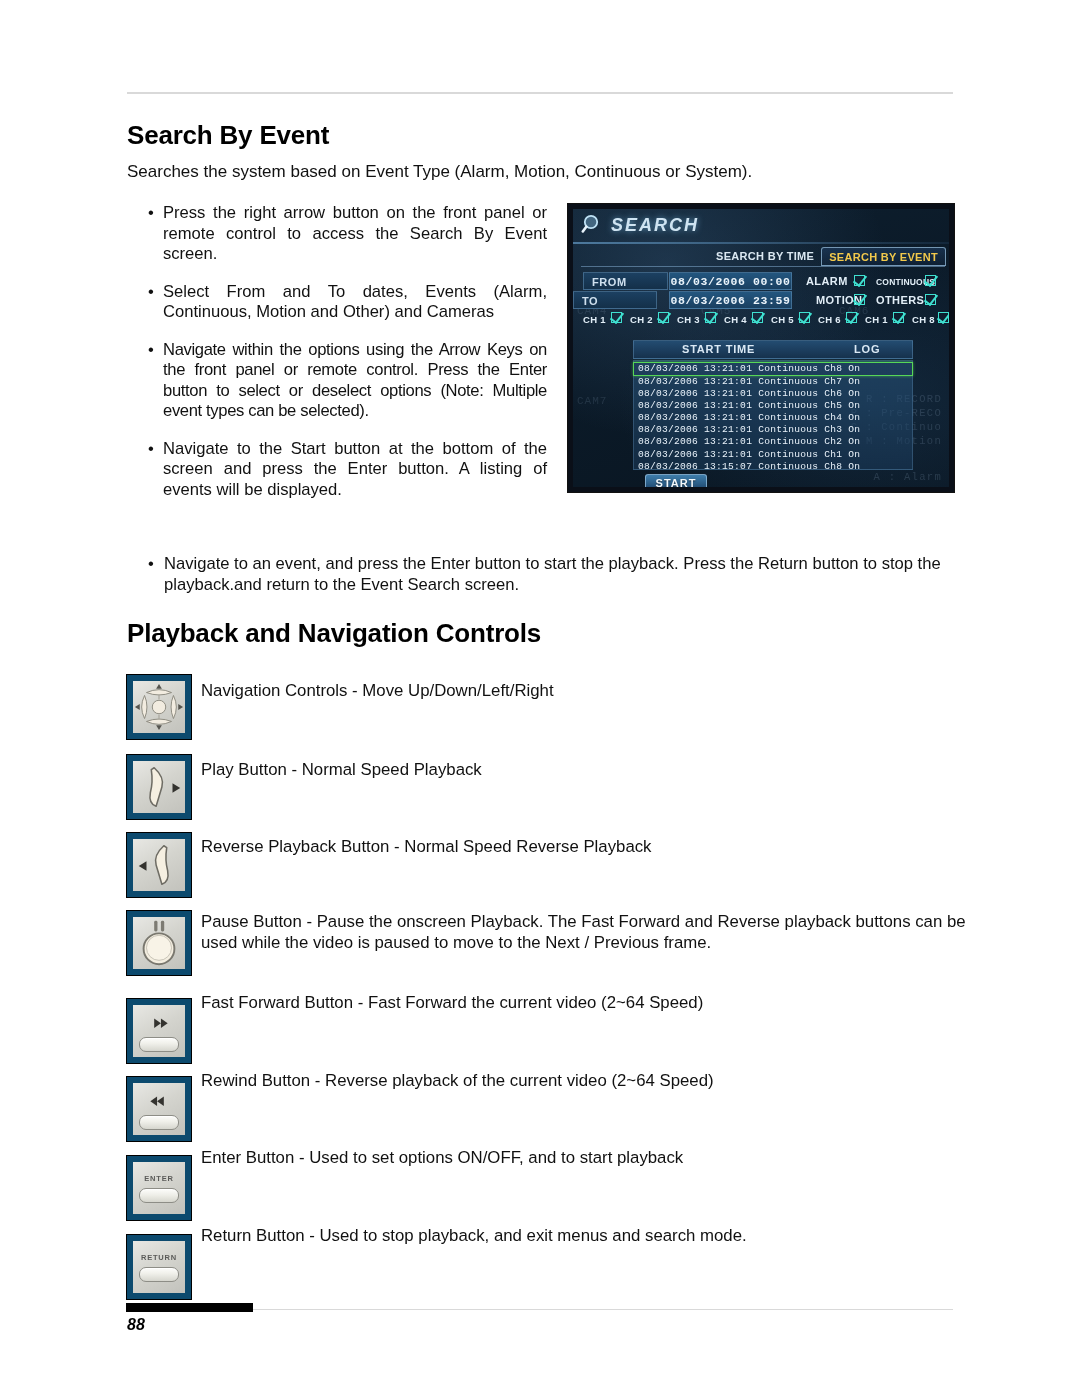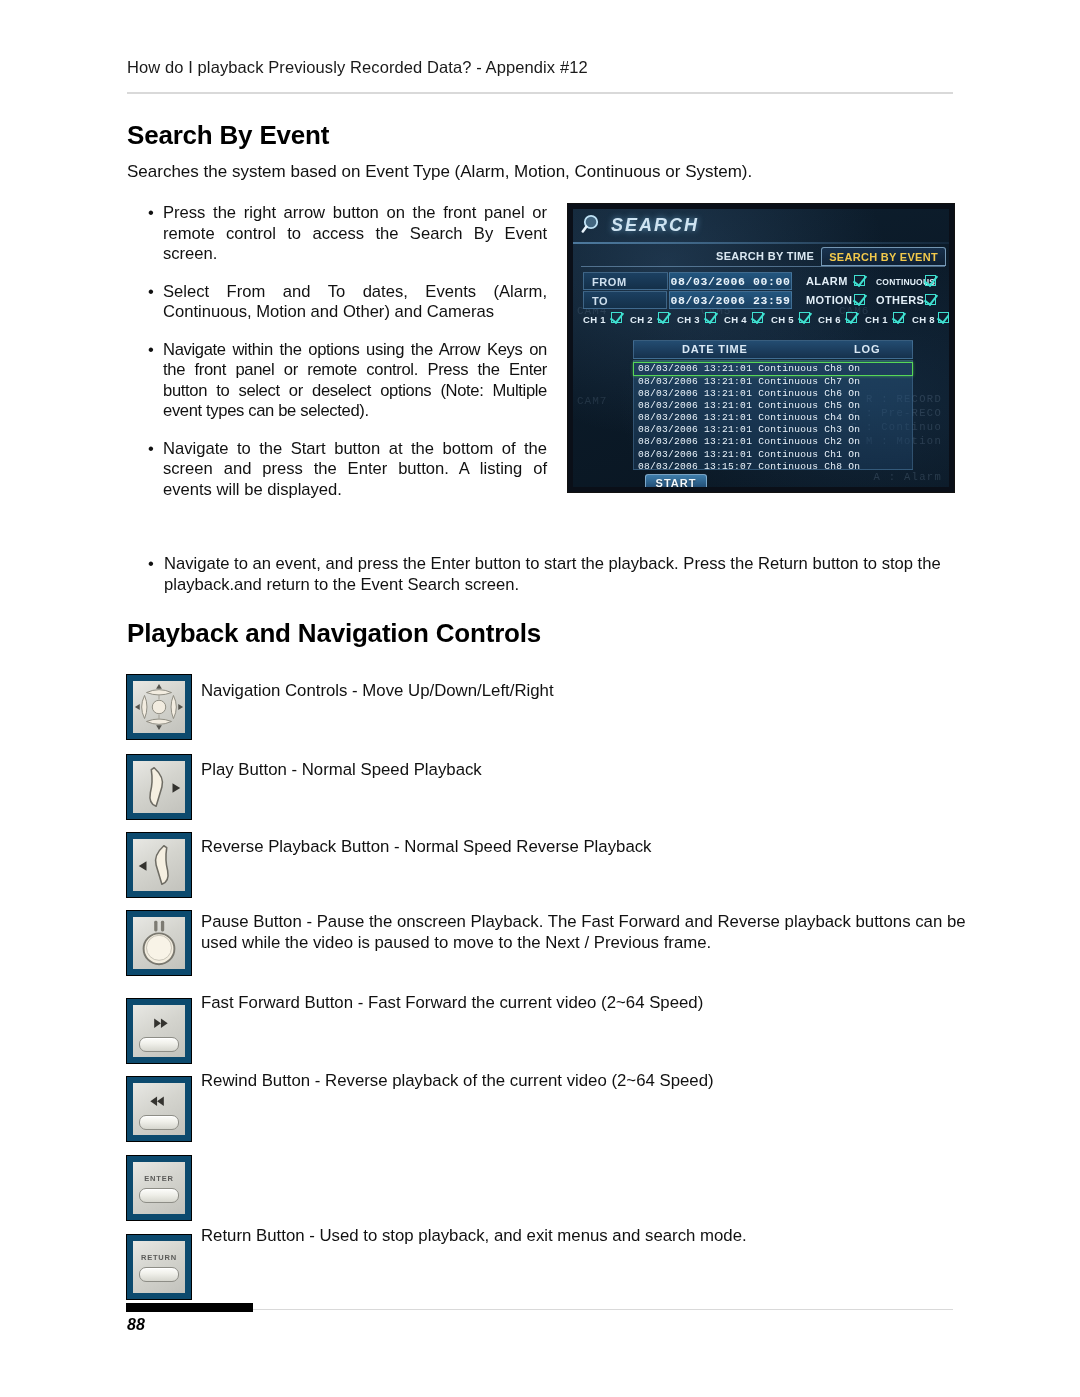--- a/index.html
+++ b/index.html
@@ -235,21 +235,20 @@
   .page-num {
     position: absolute; left: 127px; top: 1316px;
     font-size: 16px; font-weight: bold; font-style: italic; color: #000;
   }
 </style>
 </head>
 <body>
 
 <div class="page">
 
-  <div class="running-head">How do I playback Previously Recorded Data? - Appendix #12</div>
   <div class="header-rule"></div>
 
   <div class="h1" id="heading-search">Search By Event</div>
   <div class="intro">Searches the system based on Event Type (Alarm, Motion, Continuous or System).</div>
 
   <div class="bullets-left">
     <div class="bullet">
       <span class="dot">•</span>
       <span>Press the right arrow button on the front panel or remote control to access the Search By Event screen.</span>
     </div>
@@ -290,29 +289,29 @@
       </div>
       <div class="title-underline"></div>
 
       <div class="tabs">
         <span class="tab tab-inactive">SEARCH BY TIME</span><span class="tab tab-active">SEARCH BY EVENT</span>
       </div>
       <div class="tabs-rule"></div>
 
       <div class="fld-label" style="left:10px; top:63px; width:85px;">FROM</div>
       <div class="fld-value" style="left:96px; top:63px; width:123px;">08/03/2006 00:00</div>
-      <div class="fld-label" style="left:10px; top:82px; width:84px;">TO</div>
+      <div class="fld-label" style="left:0; top:82px; width:84px;">TO</div>
       <div class="fld-value" style="left:96px; top:82px; width:123px;">08/03/2006 23:59</div>
 
       <div class="evt-label" style="left:233px; top:66px;">ALARM</div>
       <div class="chk" style="left:281px; top:66px;"></div>
       <div class="evt-label small" style="left:303px; top:68px;">CONTINUOUS</div>
       <div class="chk" style="left:352px; top:66px;"></div>
 
-      <div class="evt-label" style="left:233px; top:85px;text-align:right;">MOTION</div>
+      <div class="evt-label" style="left:243px; top:85px;text-align:right;">MOTION</div>
       <div class="chk" style="left:281px; top:85px;"></div>
       <div class="evt-label" style="left:303px; top:85px;">OTHERS</div>
       <div class="chk" style="left:352px; top:85px;"></div>
 
       <div class="ch-label" style="left:10px; top:105px;">CH 1</div>
       <div class="chk" style="left:38px; top:103px;"></div>
       <div class="ch-label" style="left:57px; top:105px;">CH 2</div>
       <div class="chk" style="left:85px; top:103px;"></div>
       <div class="ch-label" style="left:104px; top:105px;">CH 3</div>
       <div class="chk" style="left:132px; top:103px;"></div>
@@ -321,21 +320,21 @@
       <div class="ch-label" style="left:198px; top:105px;">CH 5</div>
       <div class="chk" style="left:226px; top:103px;"></div>
       <div class="ch-label" style="left:245px; top:105px;">CH 6</div>
       <div class="chk" style="left:273px; top:103px;"></div>
       <div class="ch-label" style="left:292px; top:105px;">CH 1</div>
       <div class="chk" style="left:320px; top:103px;"></div>
       <div class="ch-label" style="left:339px; top:105px;">CH 8</div>
       <div class="chk" style="left:365px; top:103px;"></div>
 
       <div class="log-head">
-        <span class="c1">DATE TIME</span>
+        <span class="c1">START TIME</span>
         <span class="c2">LOG</span>
       </div>
 
       <div class="log-list">
         <div class="log-row selected">08/03/2006 13:21:01 Continuous Ch8 On</div>
         <div class="log-row">08/03/2006 13:21:01 Continuous Ch7 On</div>
         <div class="log-row">08/03/2006 13:21:01 Continuous Ch6 On</div>
         <div class="log-row">08/03/2006 13:21:01 Continuous Ch5 On</div>
         <div class="log-row">08/03/2006 13:21:01 Continuous Ch4 On</div>
         <div class="log-row">08/03/2006 13:21:01 Continuous Ch3 On</div>
@@ -427,20 +426,21 @@
     </div>
   </div>
   <div class="ctrl-desc" style="top:1070px;">Rewind Button - Reverse playback of the current video (2~64 Speed)</div>
 
   <div class="ctrl-icon" style="top:1155px;">
     <div class="ctrl-face">
       <div class="pill-label" style="top:12px;">ENTER</div>
       <div class="pill" style="top:26px;"></div>
     </div>
   </div>
+  <div class="ctrl-desc" style="top:1147px;">Enter Button - Used to set options ON/OFF, and to start playback</div>
 
   <div class="ctrl-icon" style="top:1234px;">
     <div class="ctrl-face">
       <div class="pill-label" style="top:12px;">RETURN</div>
       <div class="pill" style="top:26px;"></div>
     </div>
   </div>
   <div class="ctrl-desc" style="top:1225px;">Return Button - Used to stop playback, and exit menus and search mode.</div>
 
   <div class="footer-rule"></div>

